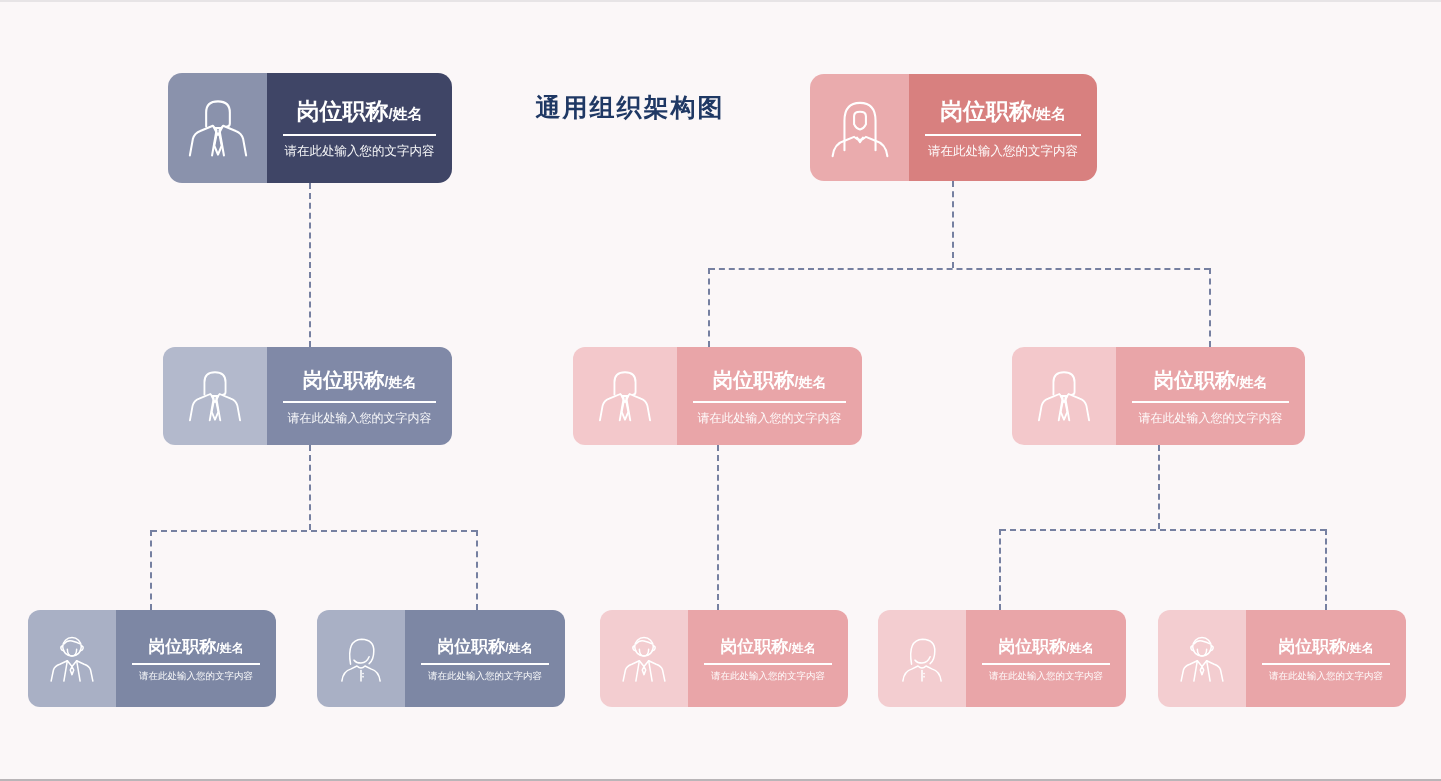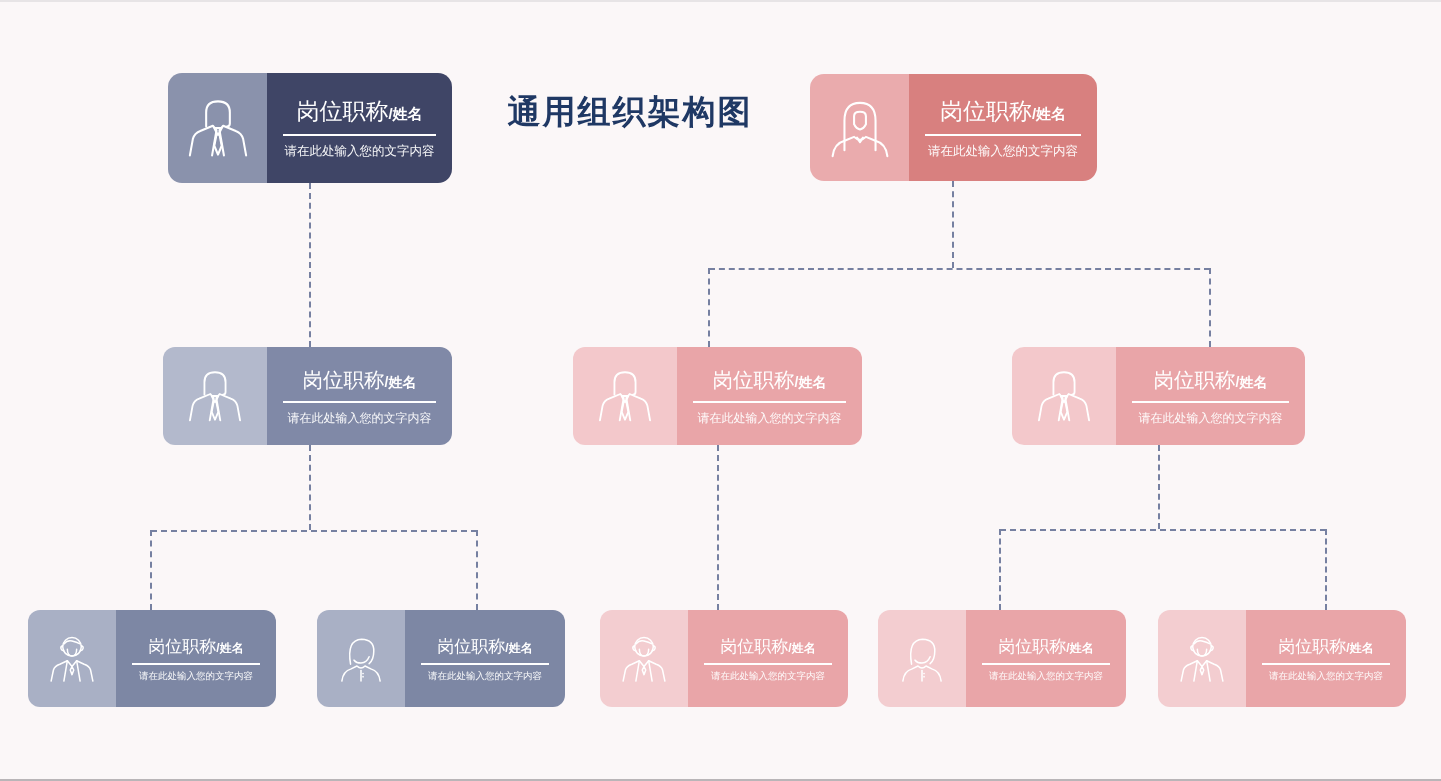--- a/index.html
+++ b/index.html
@@ -2,35 +2,35 @@
 <html><head>
 <meta charset="utf-8">
 <style>
   html,body{margin:0;padding:0;}
   body{font-family:"Liberation Sans","DejaVu Sans",sans-serif;background:#ffffff;}
   .stage{position:relative;width:1441px;height:781px;background:#fbf7f8;overflow:hidden;
          border-top:2px solid #e7e4e6;border-bottom:2px solid #b9b5b8;box-sizing:border-box;}
 
   
   .title-block{position:absolute;left:420px;top:92px;width:420px;text-align:center;color:#1f3864;}
-  .title-zh{font-size:33px;font-weight:bold;letter-spacing:2px;line-height:1.1;}
+  .title-zh{font-size:25px;font-weight:bold;letter-spacing:2px;line-height:1.1;}
   .title-en{font-size:19.5px;font-weight:bold;margin-top:4px;letter-spacing:0px;}
 
   
   .conn{position:absolute;}
   .conn.v{width:0;border-left:2px dashed #7680a1;}
   .conn.h{height:0;border-top:2px dashed #7680a1;}
 
   
   .card{position:absolute;display:flex;border-radius:14px;overflow:hidden;}
   .card .avatar{display:flex;align-items:center;justify-content:center;}
   .card .panel{flex:1;display:flex;flex-direction:column;justify-content:center;
                align-items:center;color:#fff;padding:0 14px;}
   .card .t-row{white-space:nowrap;}
-  .t-pos{font-weight:normal;}
+  .t-pos{font-weight:bold;}
   .t-name{font-weight:bold;}
   .rule{height:2px;background:#fff;align-self:stretch;margin:7px 2px;}
   .cap{white-space:nowrap;opacity:.96;}
 
   
   .lg .t-pos{font-size:23px;} .lg .t-name{font-size:15px;} .lg .cap{font-size:12.5px;}
   .lg .avatar{flex:0 0 99px;} .lg .avatar svg{width:74px;height:88px;}
   .md{border-radius:12px;}
   .md .t-pos{font-size:20.5px;} .md .t-name{font-size:14px;} .md .cap{font-size:12px;}
   .md .avatar{flex:0 0 104px;} .md .avatar svg{width:66px;height:78px;}

